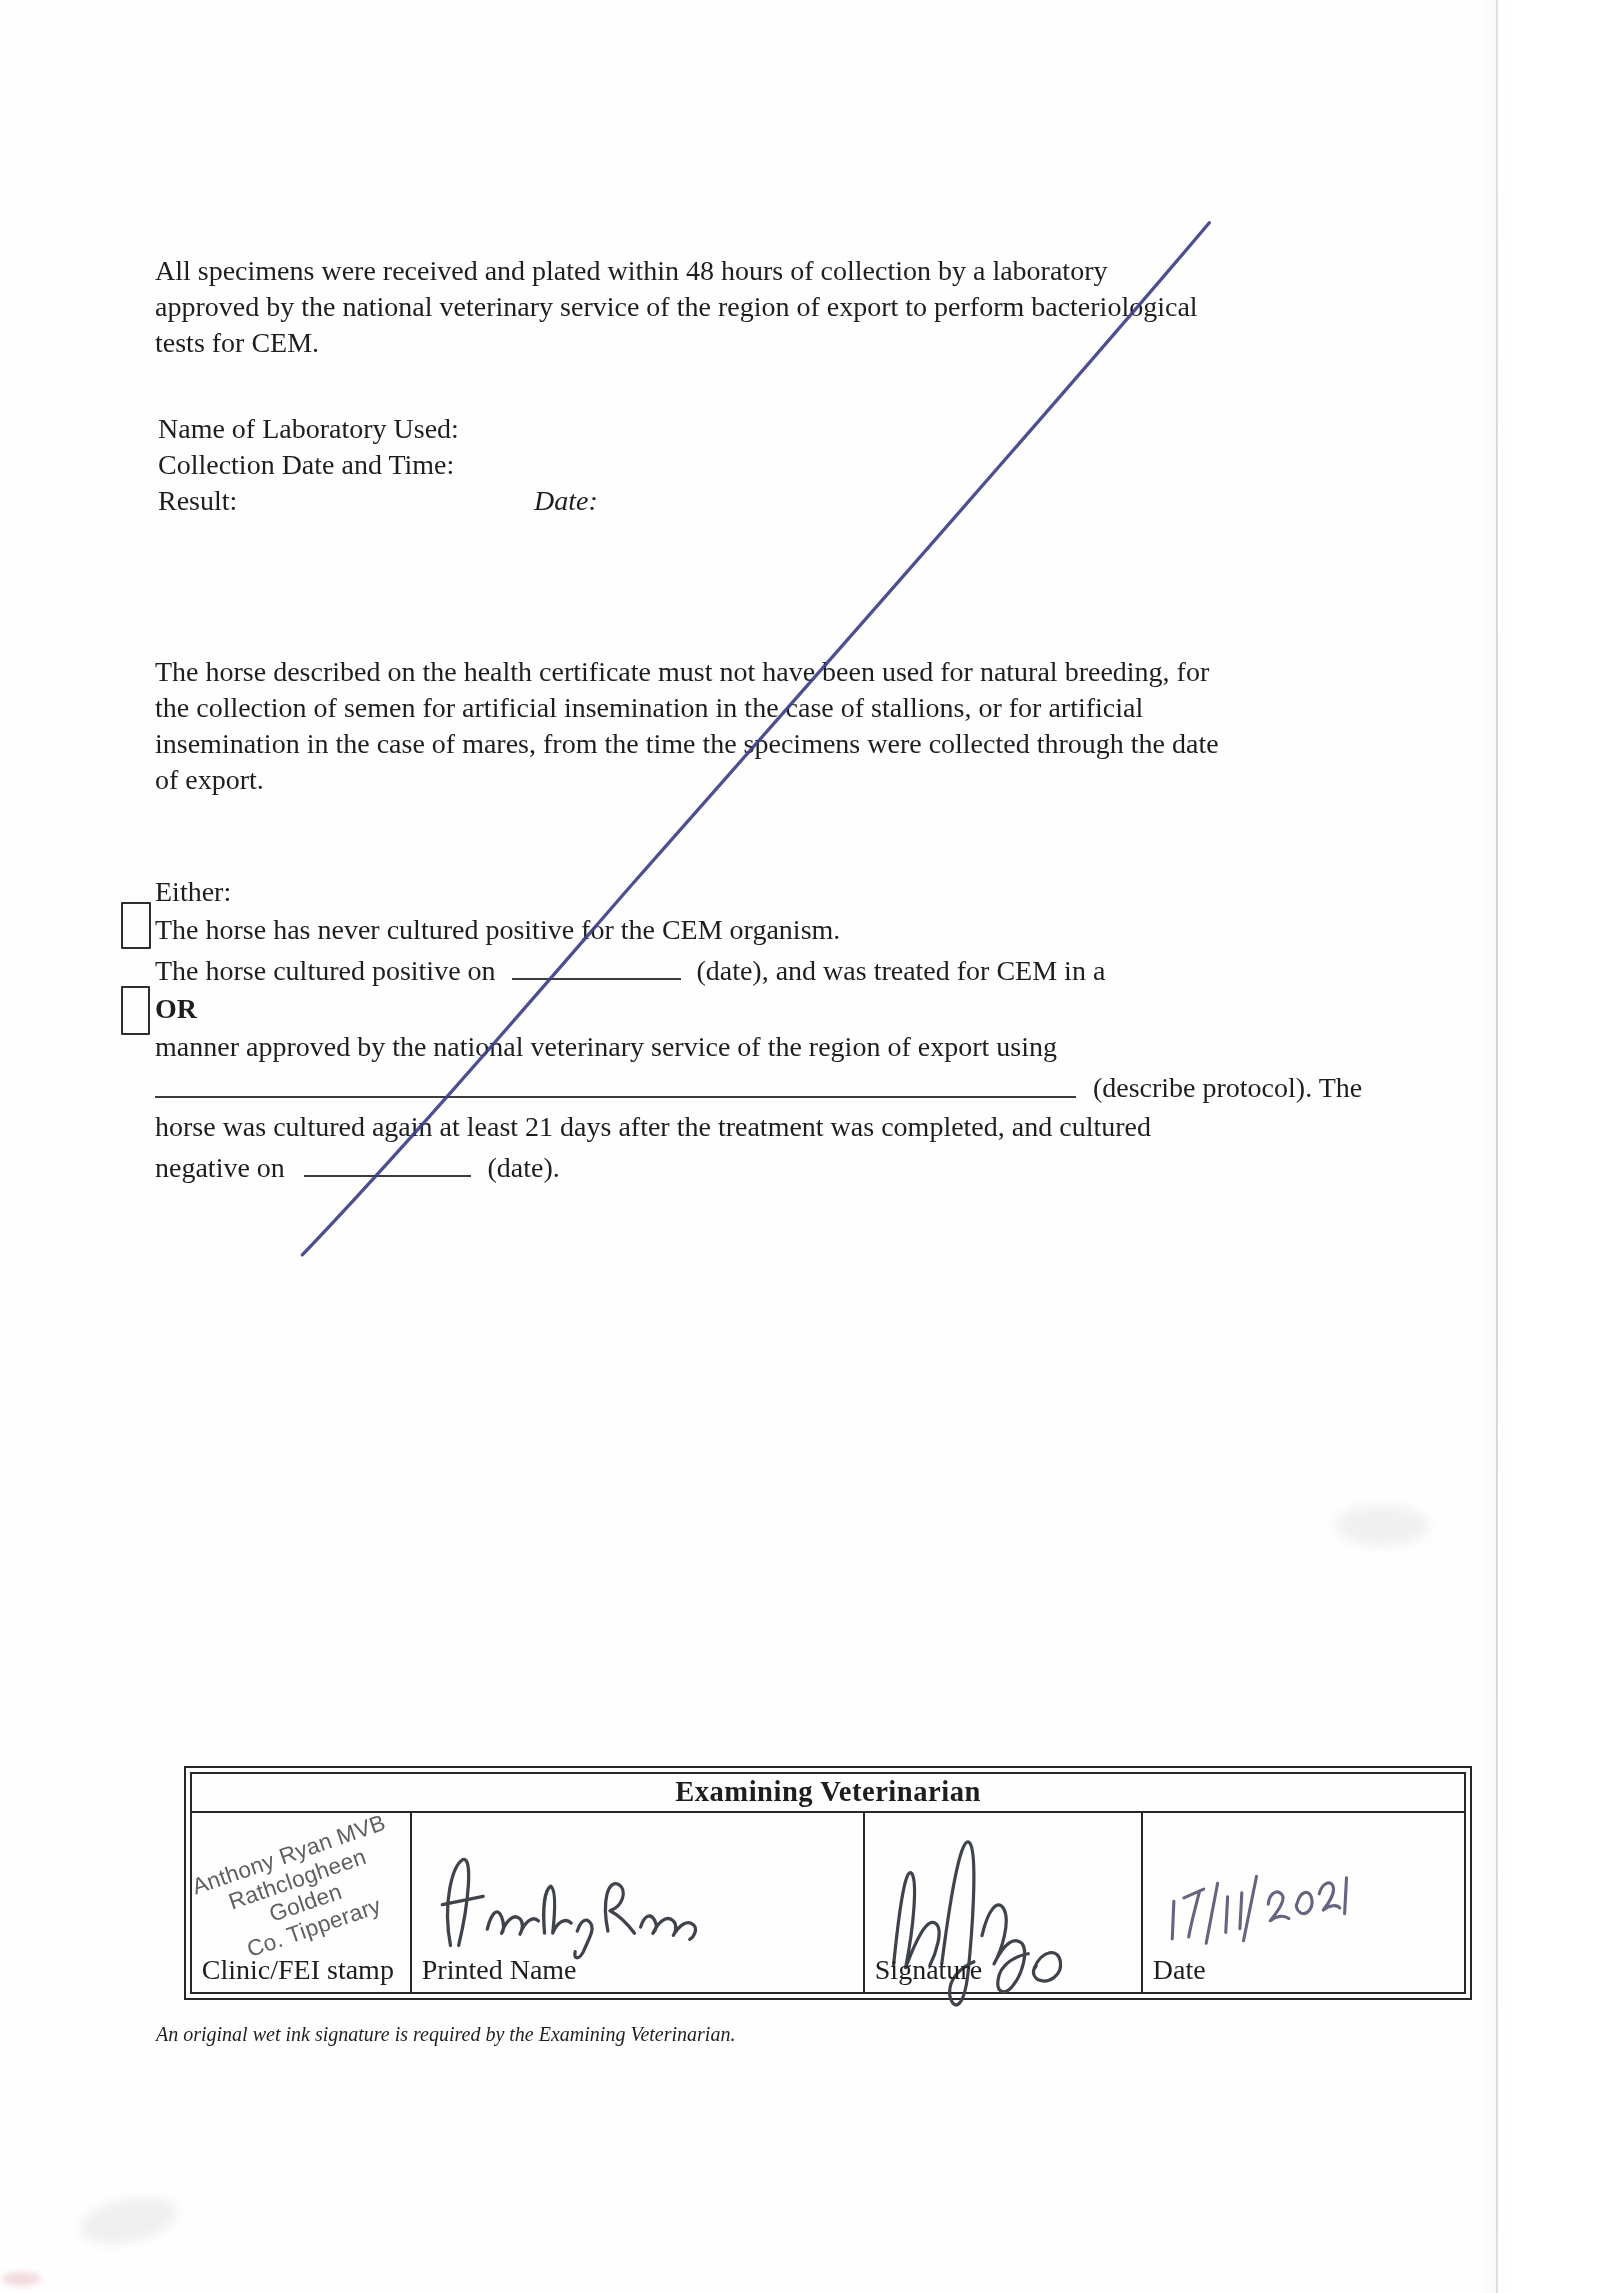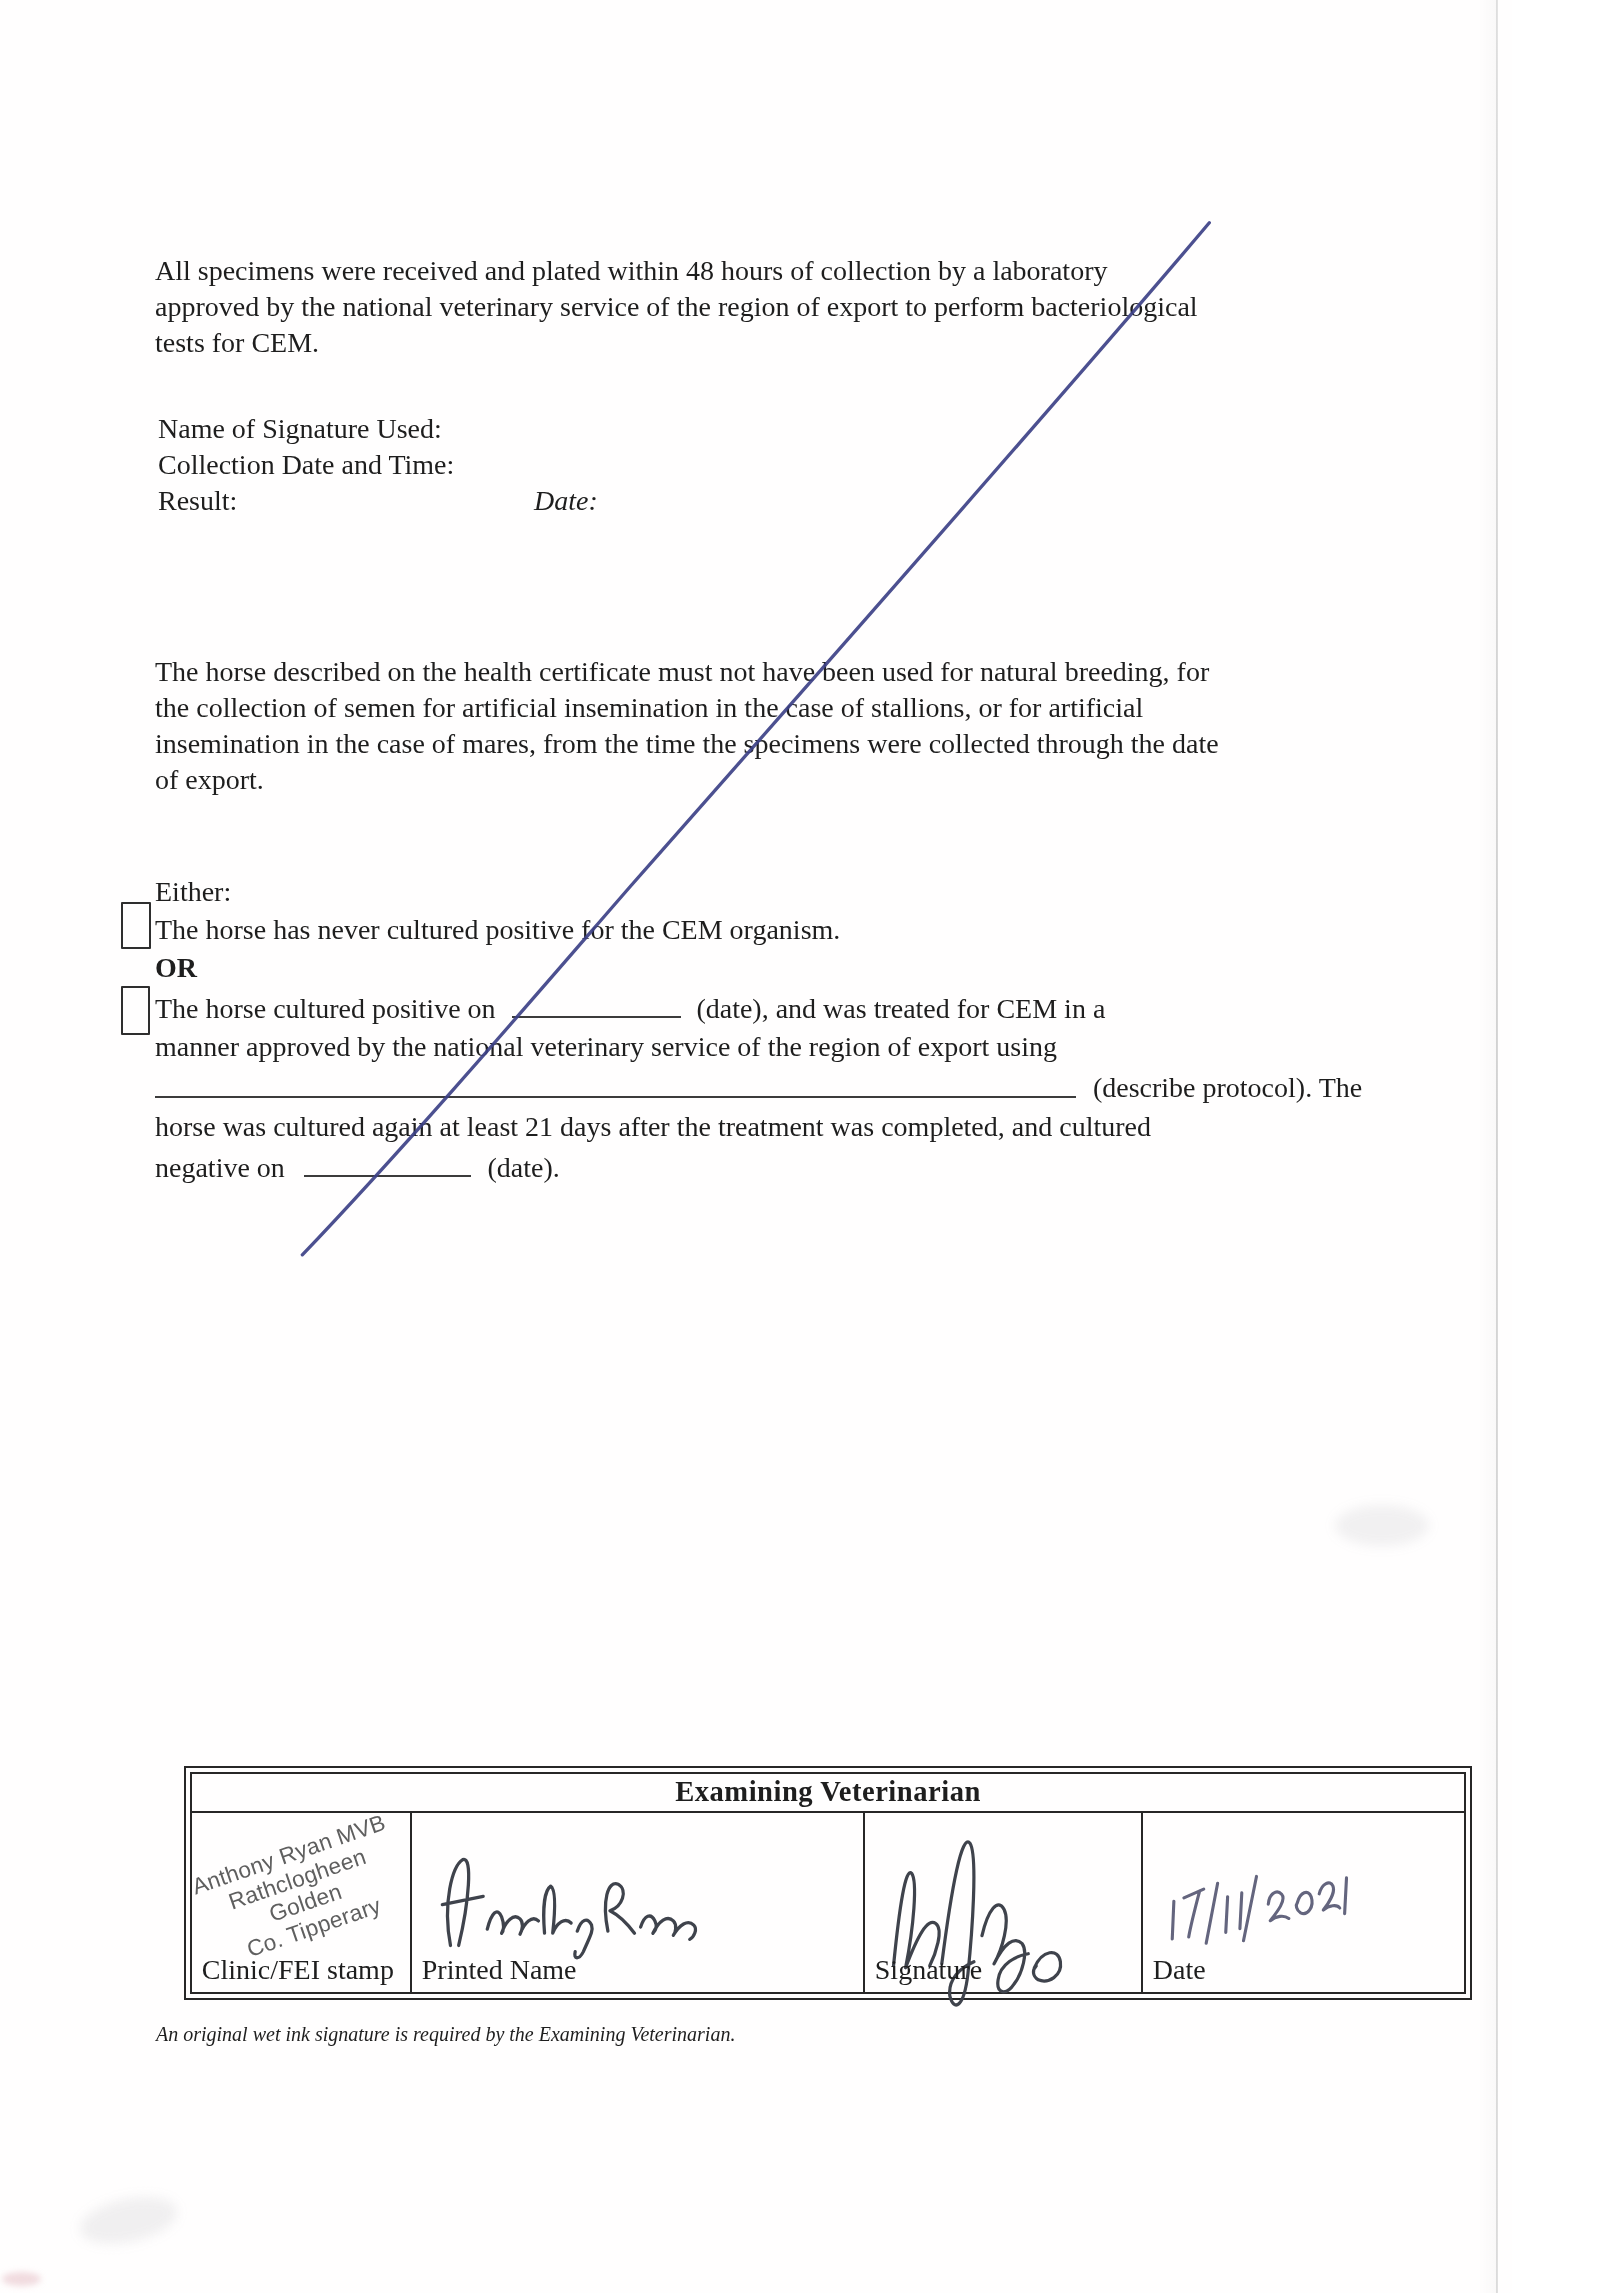--- a/index.html
+++ b/index.html
@@ -64,47 +64,47 @@
 
 <div class="page">
 
   <div class="txtblock" style="left:155px; top:253px;">
     <div class="txtline">All specimens were received and plated within 48 hours of collection by a laboratory</div>
     <div class="txtline">approved by the national veterinary service of the region of export to perform bacteriological</div>
     <div class="txtline">tests for CEM.</div>
   </div>
 
   <div class="txtblock" style="left:158px; top:411px;">
-    <div class="txtline">Name of Signature Used:</div>
+    <div class="txtline">Name of Laboratory Used:</div>
     <div class="txtline">Collection Date and Time:</div>
     <div class="txtline">
       <span>Result:</span>
       <span style="position:absolute; left:376px;font-style:italic;">Date:</span>
     </div>
   </div>
 
   <div class="txtblock" style="left:155px; top:654px;">
     <div class="txtline">The horse described on the health certificate must not have been used for natural breeding, for</div>
     <div class="txtline">the collection of semen for artificial insemination in the case of stallions, or for artificial</div>
     <div class="txtline">insemination in the case of mares, from the time the specimens were collected through the date</div>
     <div class="txtline">of export.</div>
   </div>
 
   <div class="chk" style="left:121px; top:902px; width:25.6px; height:43px;"></div>
   <div class="chk" style="left:121px; top:986px; width:24.6px; height:45px;"></div>
 
   <div class="txtblock" style="left:155px; top:873px; line-height:38px;">
     <div class="txtline">Either:</div>
     <div class="txtline">The horse has never cultured positive for the CEM organism.</div>
-    <div class="txtline bold">OR</div>
     <div class="txtline">
       <span>The horse cultured positive on</span>
       <span class="fill-line" style="width:169px; margin:0 7.9px 0 9.9px;"></span>
       <span>(date), and was treated for CEM in a</span>
     </div>
+    <div class="txtline bold">OR</div>
     <div class="txtline">manner approved by the national veterinary service of the region of export using</div>
     <div class="txtline">
       <span class="fill-line" style="width:921px; margin-right:9.9px;"></span>
       <span>(describe protocol). The</span>
     </div>
     <div class="txtline">horse was cultured again at least 21 days after the treatment was completed, and cultured</div>
     <div class="txtline">
       <span>negative on</span>
       <span class="fill-line" style="width:167px; margin:0 9.9px 0 11.8px;"></span>
       <span>(date).</span>

